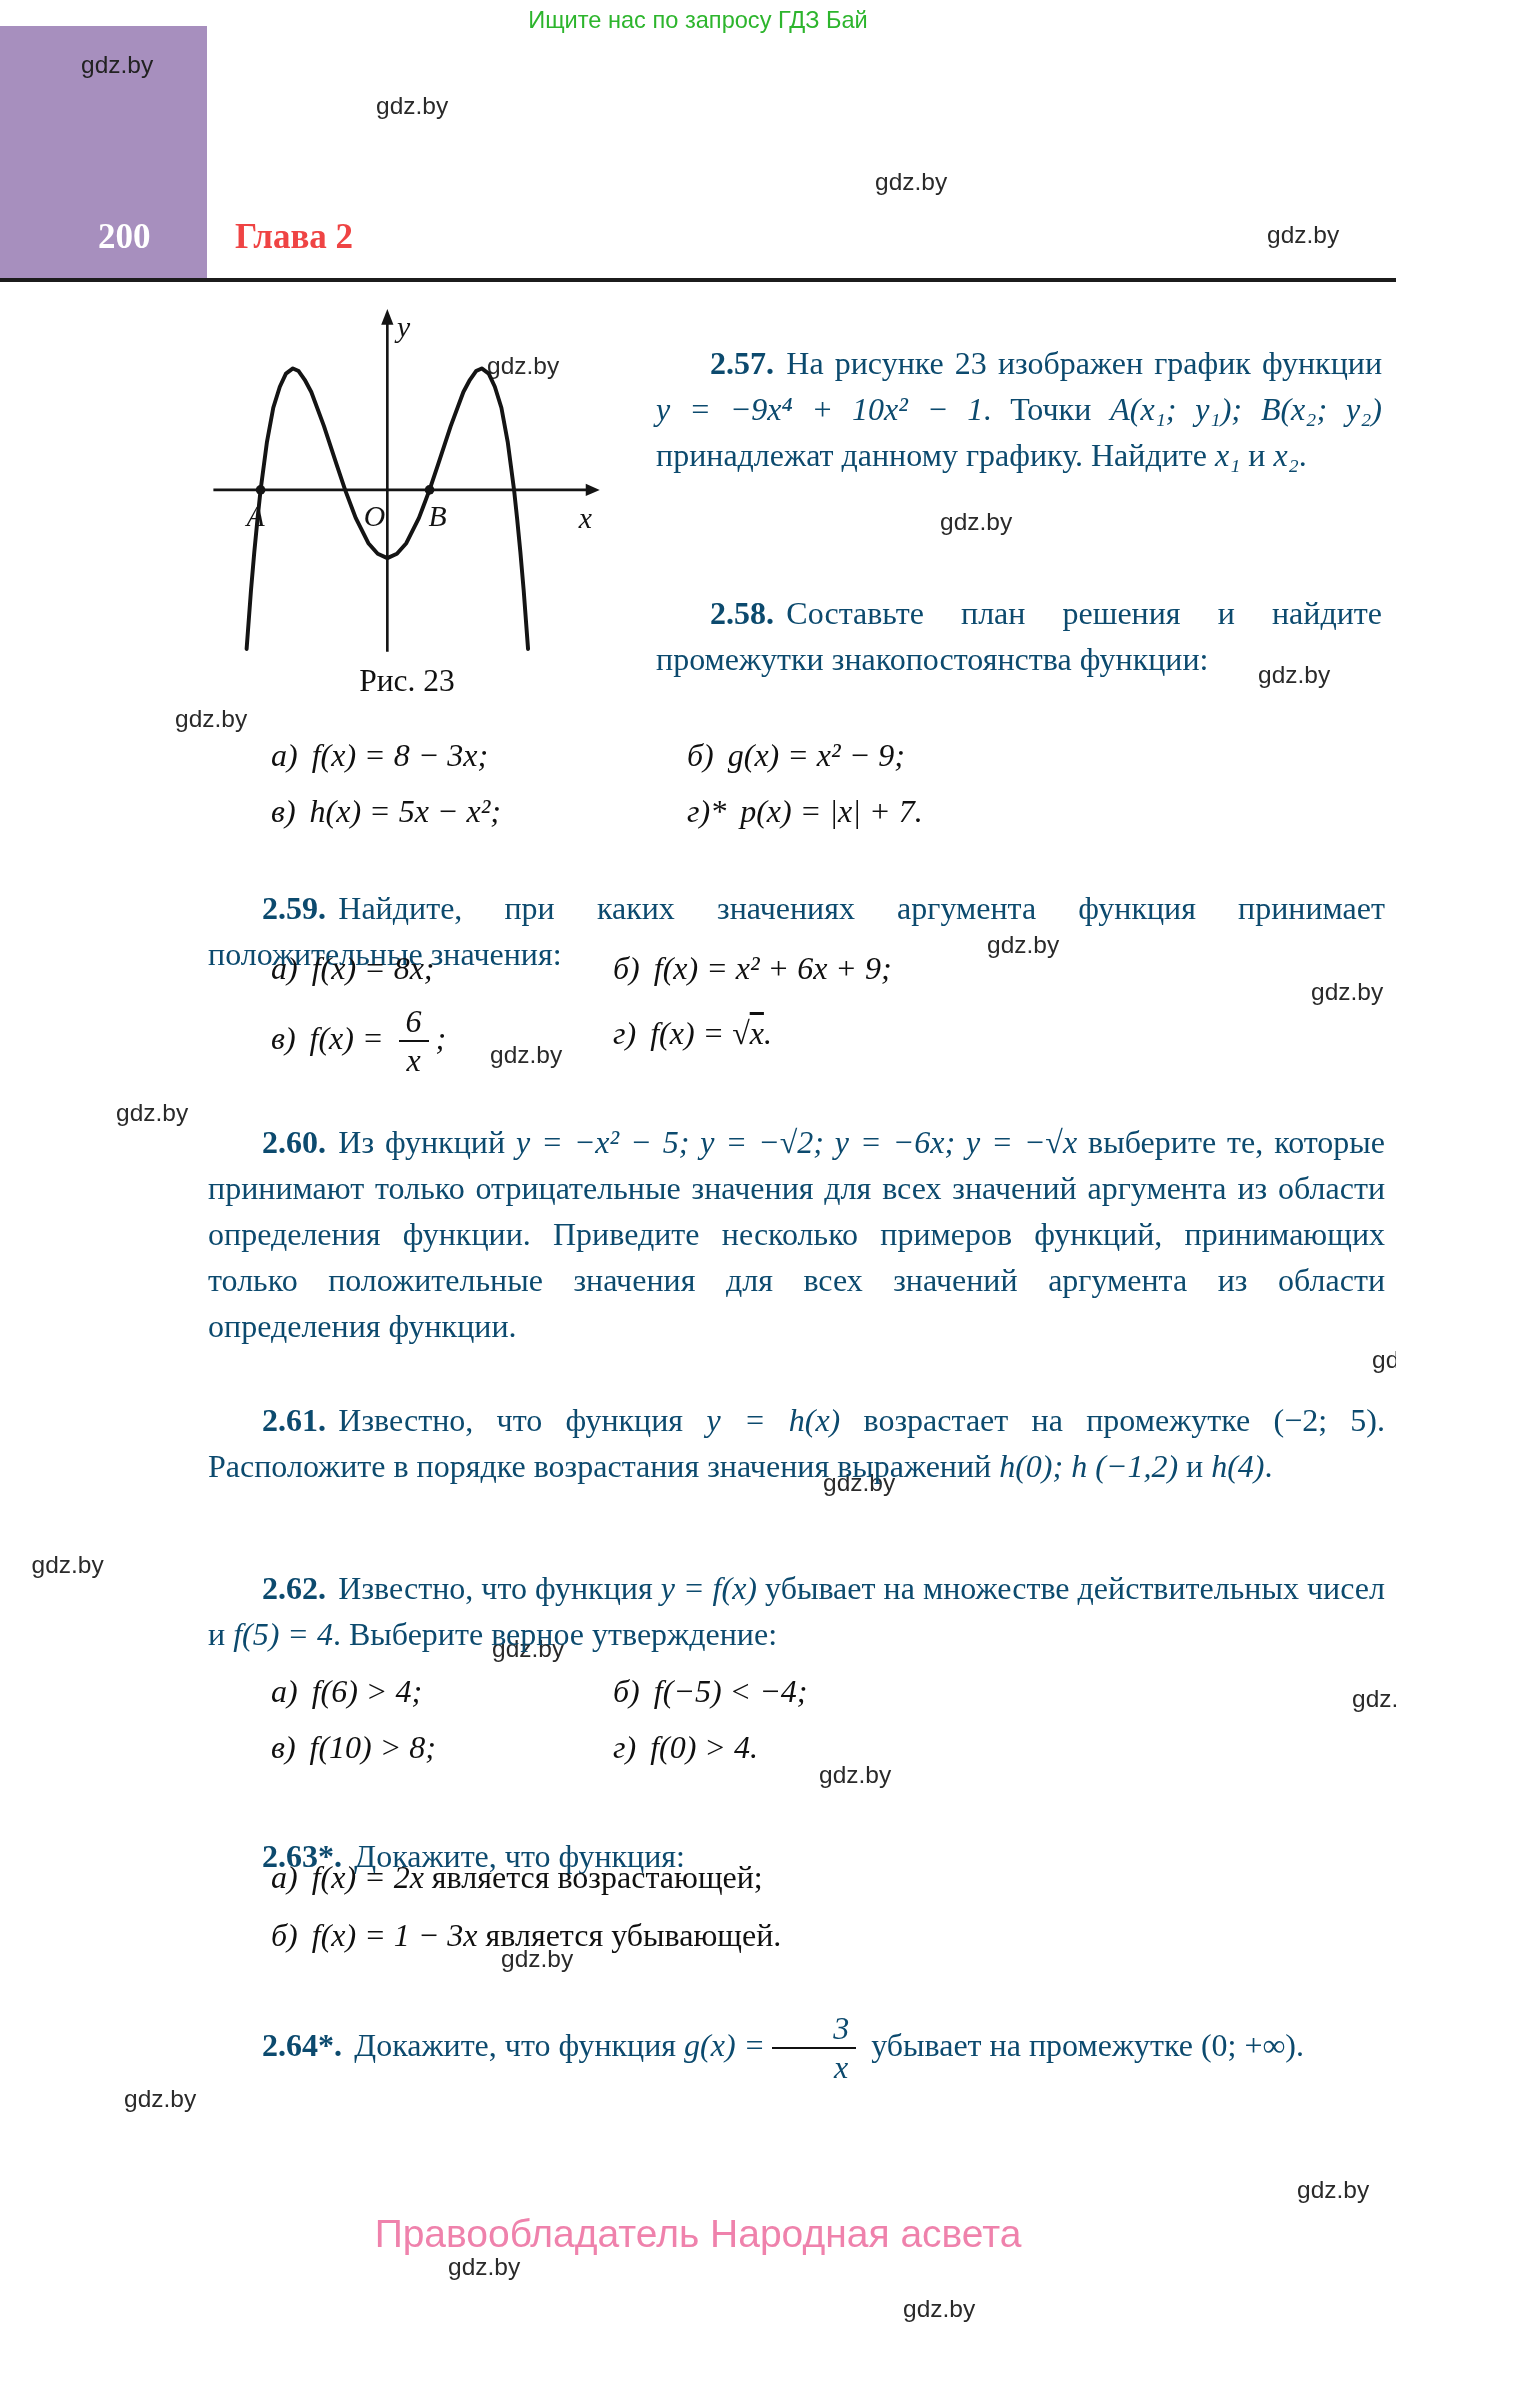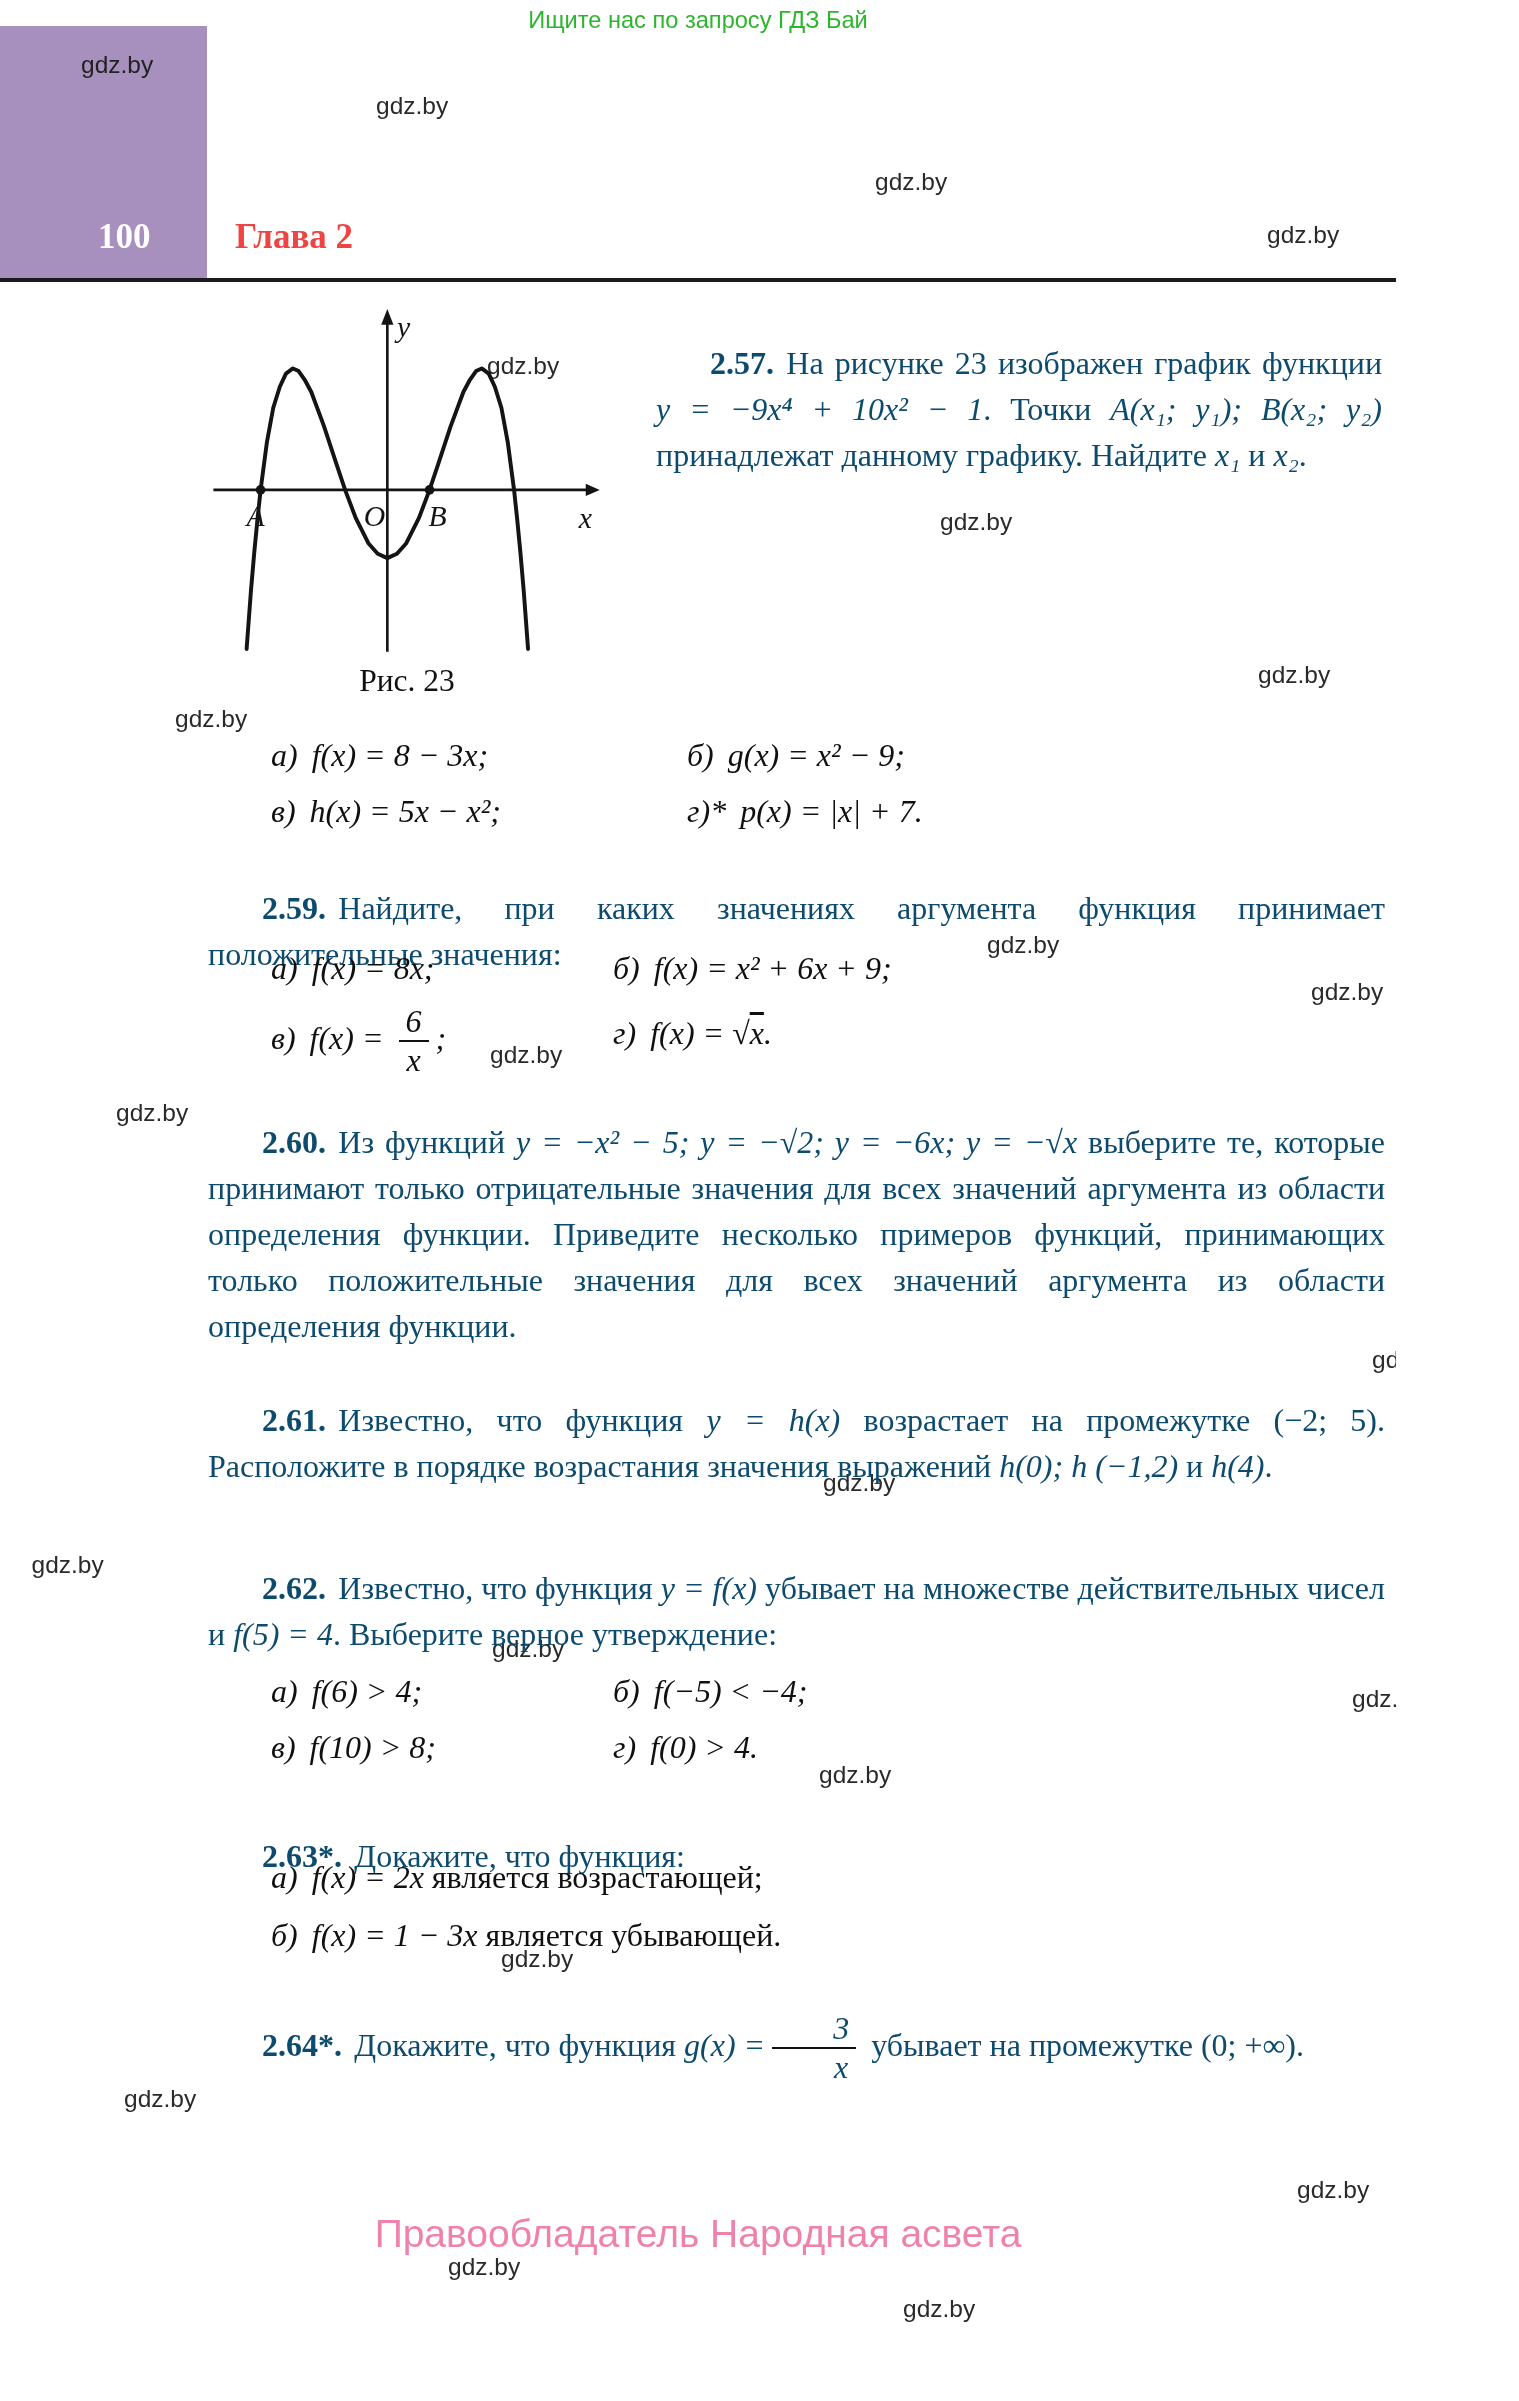--- a/index.html
+++ b/index.html
@@ -45,21 +45,21 @@
   .figlabel { font-family:"Liberation Serif", serif; font-style:italic; font-size:34px; fill:#141414; }
 </style>
 </head>
 <body>
 
 <div id="page">
 
   <div class="banner">Ищите нас по запросу ГДЗ Бай</div>
 
   <div class="purple-box"></div>
-  <div class="pagenum">100</div>
+  <div class="pagenum">200</div>
   <div class="chapter">Глава 2</div>
   <div class="rule"></div>
 
   <span class="wm" style="left:81px;top:51px;color:#222;">gdz.by</span>
   <span class="wm" style="left:376px;top:92px;">gdz.by</span>
   <span class="wm" style="left:875px;top:168px;">gdz.by</span>
   <span class="wm" style="left:1267px;top:221px;">gdz.by</span>
   <span class="wm" style="left:487px;top:352px;">gdz.by</span>
   <span class="wm" style="left:940px;top:508px;">gdz.by</span>
   <span class="wm" style="left:1258px;top:661px;">gdz.by</span>
@@ -96,20 +96,21 @@
       <text class="figlabel" x="424" y="258">x</text>
       <text class="figlabel" x="178" y="256">O</text>
       <text class="figlabel" x="44" y="256">A</text>
       <text class="figlabel" x="252" y="256">B</text>
     </svg>
   </div>
   <div class="figcap">Рис. 23</div>
 
   <p class="para indent" style="left:656px;top:308px;width:726px;"><span class="num">2.57.</span><span>На рисунке 23 изображен график функции </span><span class="m">y = −9x⁴ + 10x² − 1</span><span>. Точки </span><span class="m">A(x₁; y₁); B(x₂; y₂)</span><span> принадлежат данному графику. Найдите </span><span class="m">x₁</span><span> и </span><span class="m">x₂</span><span>.</span></p>
 
+  <p class="para indent" style="left:656px;top:558px;width:726px;"><span class="num">2.58.</span><span>Составьте план решения и найдите промежутки знакопостоянства функции:</span></p>
 
   <div class="item" style="left:271px;top:737px;"><span class="lbl">а)</span><span class="m">f(x) = 8 − 3x;</span></div>
   <div class="item" style="left:687px;top:737px;"><span class="lbl">б)</span><span class="m">g(x) = x² − 9;</span></div>
   <div class="item" style="left:271px;top:793px;"><span class="lbl">в)</span><span class="m">h(x) = 5x − x²;</span></div>
   <div class="item" style="left:687px;top:793px;"><span class="lbl">г)*</span><span class="m">p(x) = |x| + 7.</span></div>
 
   <p class="para indent" style="left:208px;top:853px;width:1177px;"><span class="num">2.59.</span><span>Найдите, при каких значениях аргумента функция принимает положительные значения:</span></p>
 
   <div class="item" style="left:271px;top:950px;"><span class="lbl">а)</span><span class="m">f(x) = 8x;</span></div>
   <div class="item" style="left:613px;top:950px;"><span class="lbl">б)</span><span class="m">f(x) = x² + 6x + 9;</span></div>

